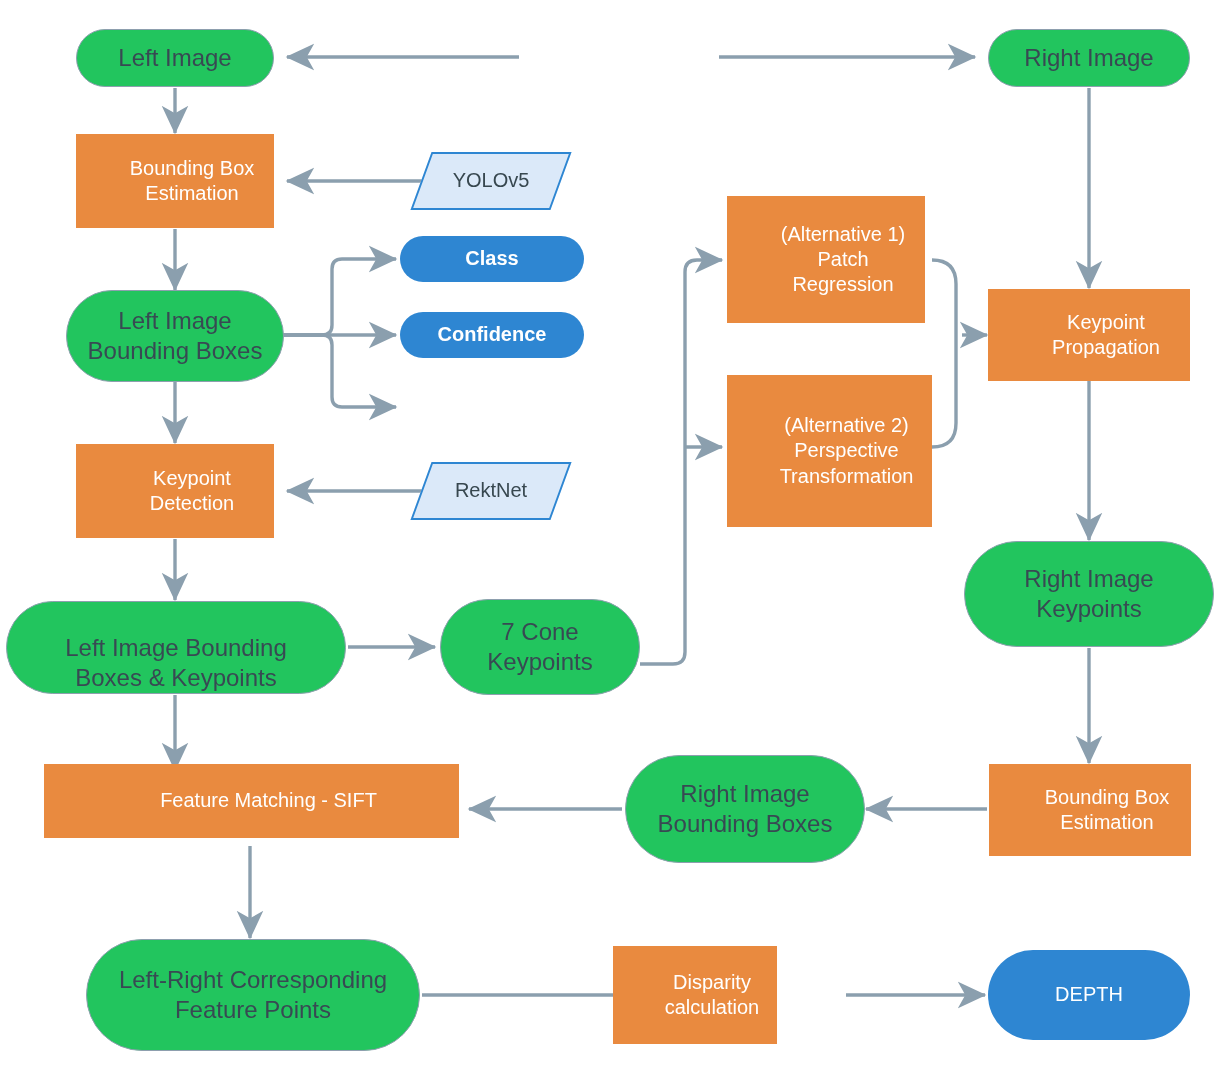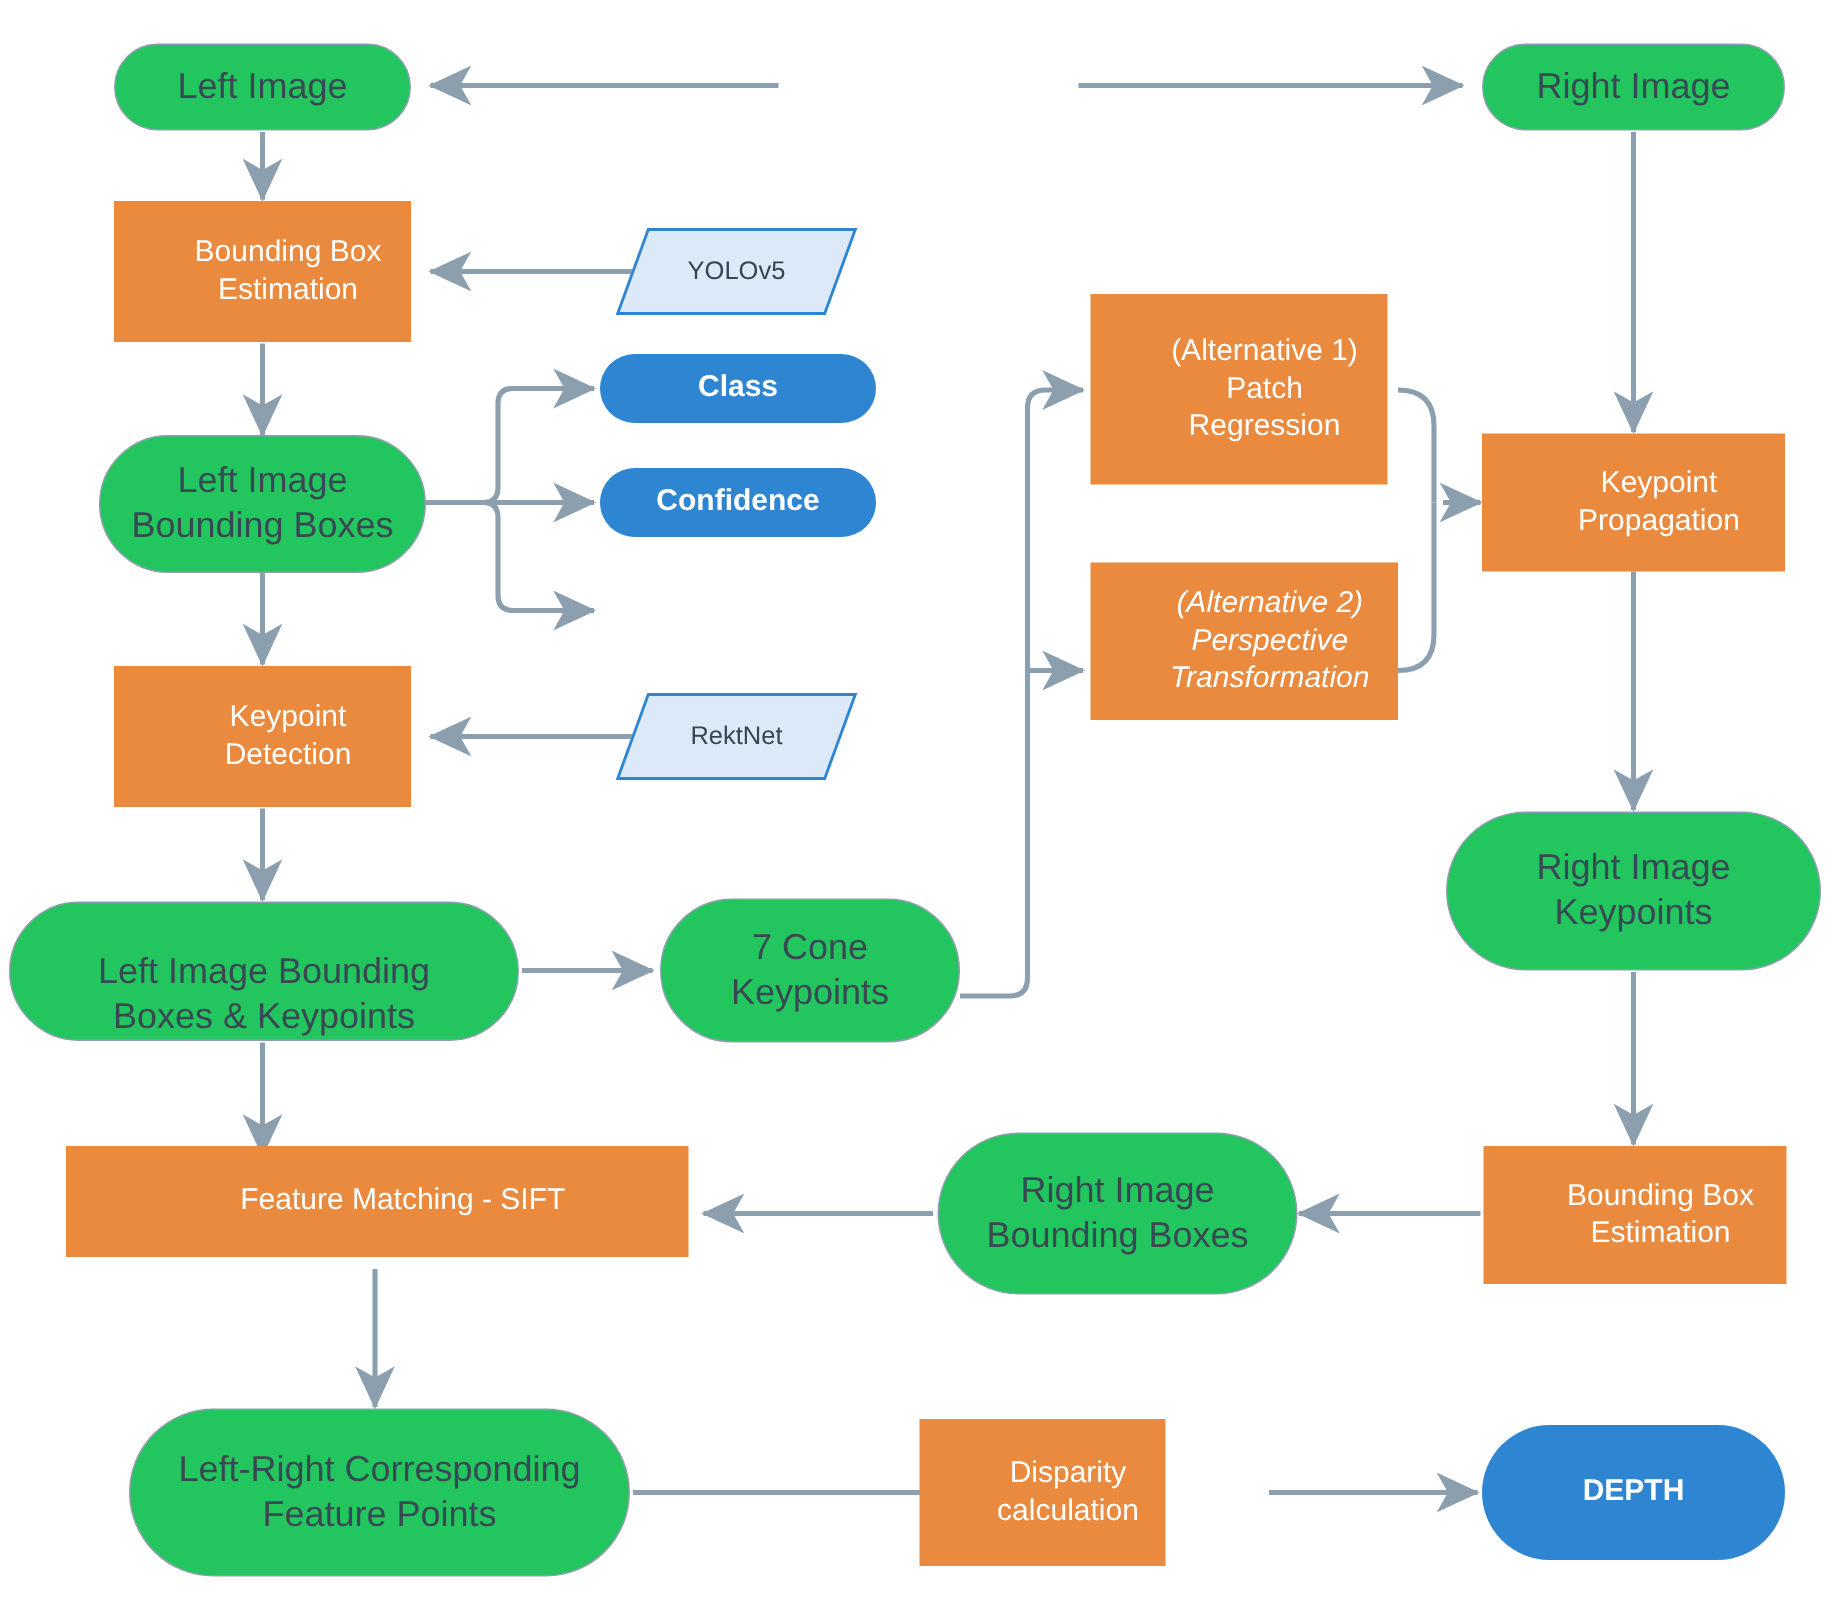--- a/index.html
+++ b/index.html
@@ -65,28 +65,28 @@
   
   .n-blue {
     background: #2e86d2;
     color: #ffffff;
     border: none;
     border-radius: 999px;
     font-size: 20px;
     font-weight: 700;
   }
   .n-blue.plain {
-    font-weight: 700;
+    font-weight: 400;
     align-items: center;
   }
   
   .n-para {
     background: transparent;
     color: #37474f;
-    font-size: 17px;
+    font-size: 20px;
     font-weight: 400;
     justify-content: flex-end;
   }
   .n-para .skewbg {
     position: absolute;
     left: 0; top: 0; right: 0; bottom: 0;
     background: #dbe9f9;
     border: 2px solid #2e86d2;
     transform: skewX(-20deg);
     z-index: -1;
@@ -194,21 +194,21 @@
     <span class="lbl">Confidence</span>
   </div>
 
 
   <div class="node n-orange" style="left:727px; top:196px; width:198px; height:127px;">
     <span class="lbl">(Alternative 1)
 Patch
 Regression</span>
   </div>
 
-  <div class="node n-orange" style="left:727px; top:375px; width:205px; height:105px;font-style:italic;">
+  <div class="node n-orange" style="left:727px; top:375px; width:205px; height:152px;">
     <span class="lbl">(Alternative 2)
 Perspective
 Transformation</span>
   </div>
 
   <div class="node n-orange" style="left:988px; top:289px; width:202px; height:92px;">
     <span class="lbl">Keypoint
 Propagation</span>
   </div>
 

